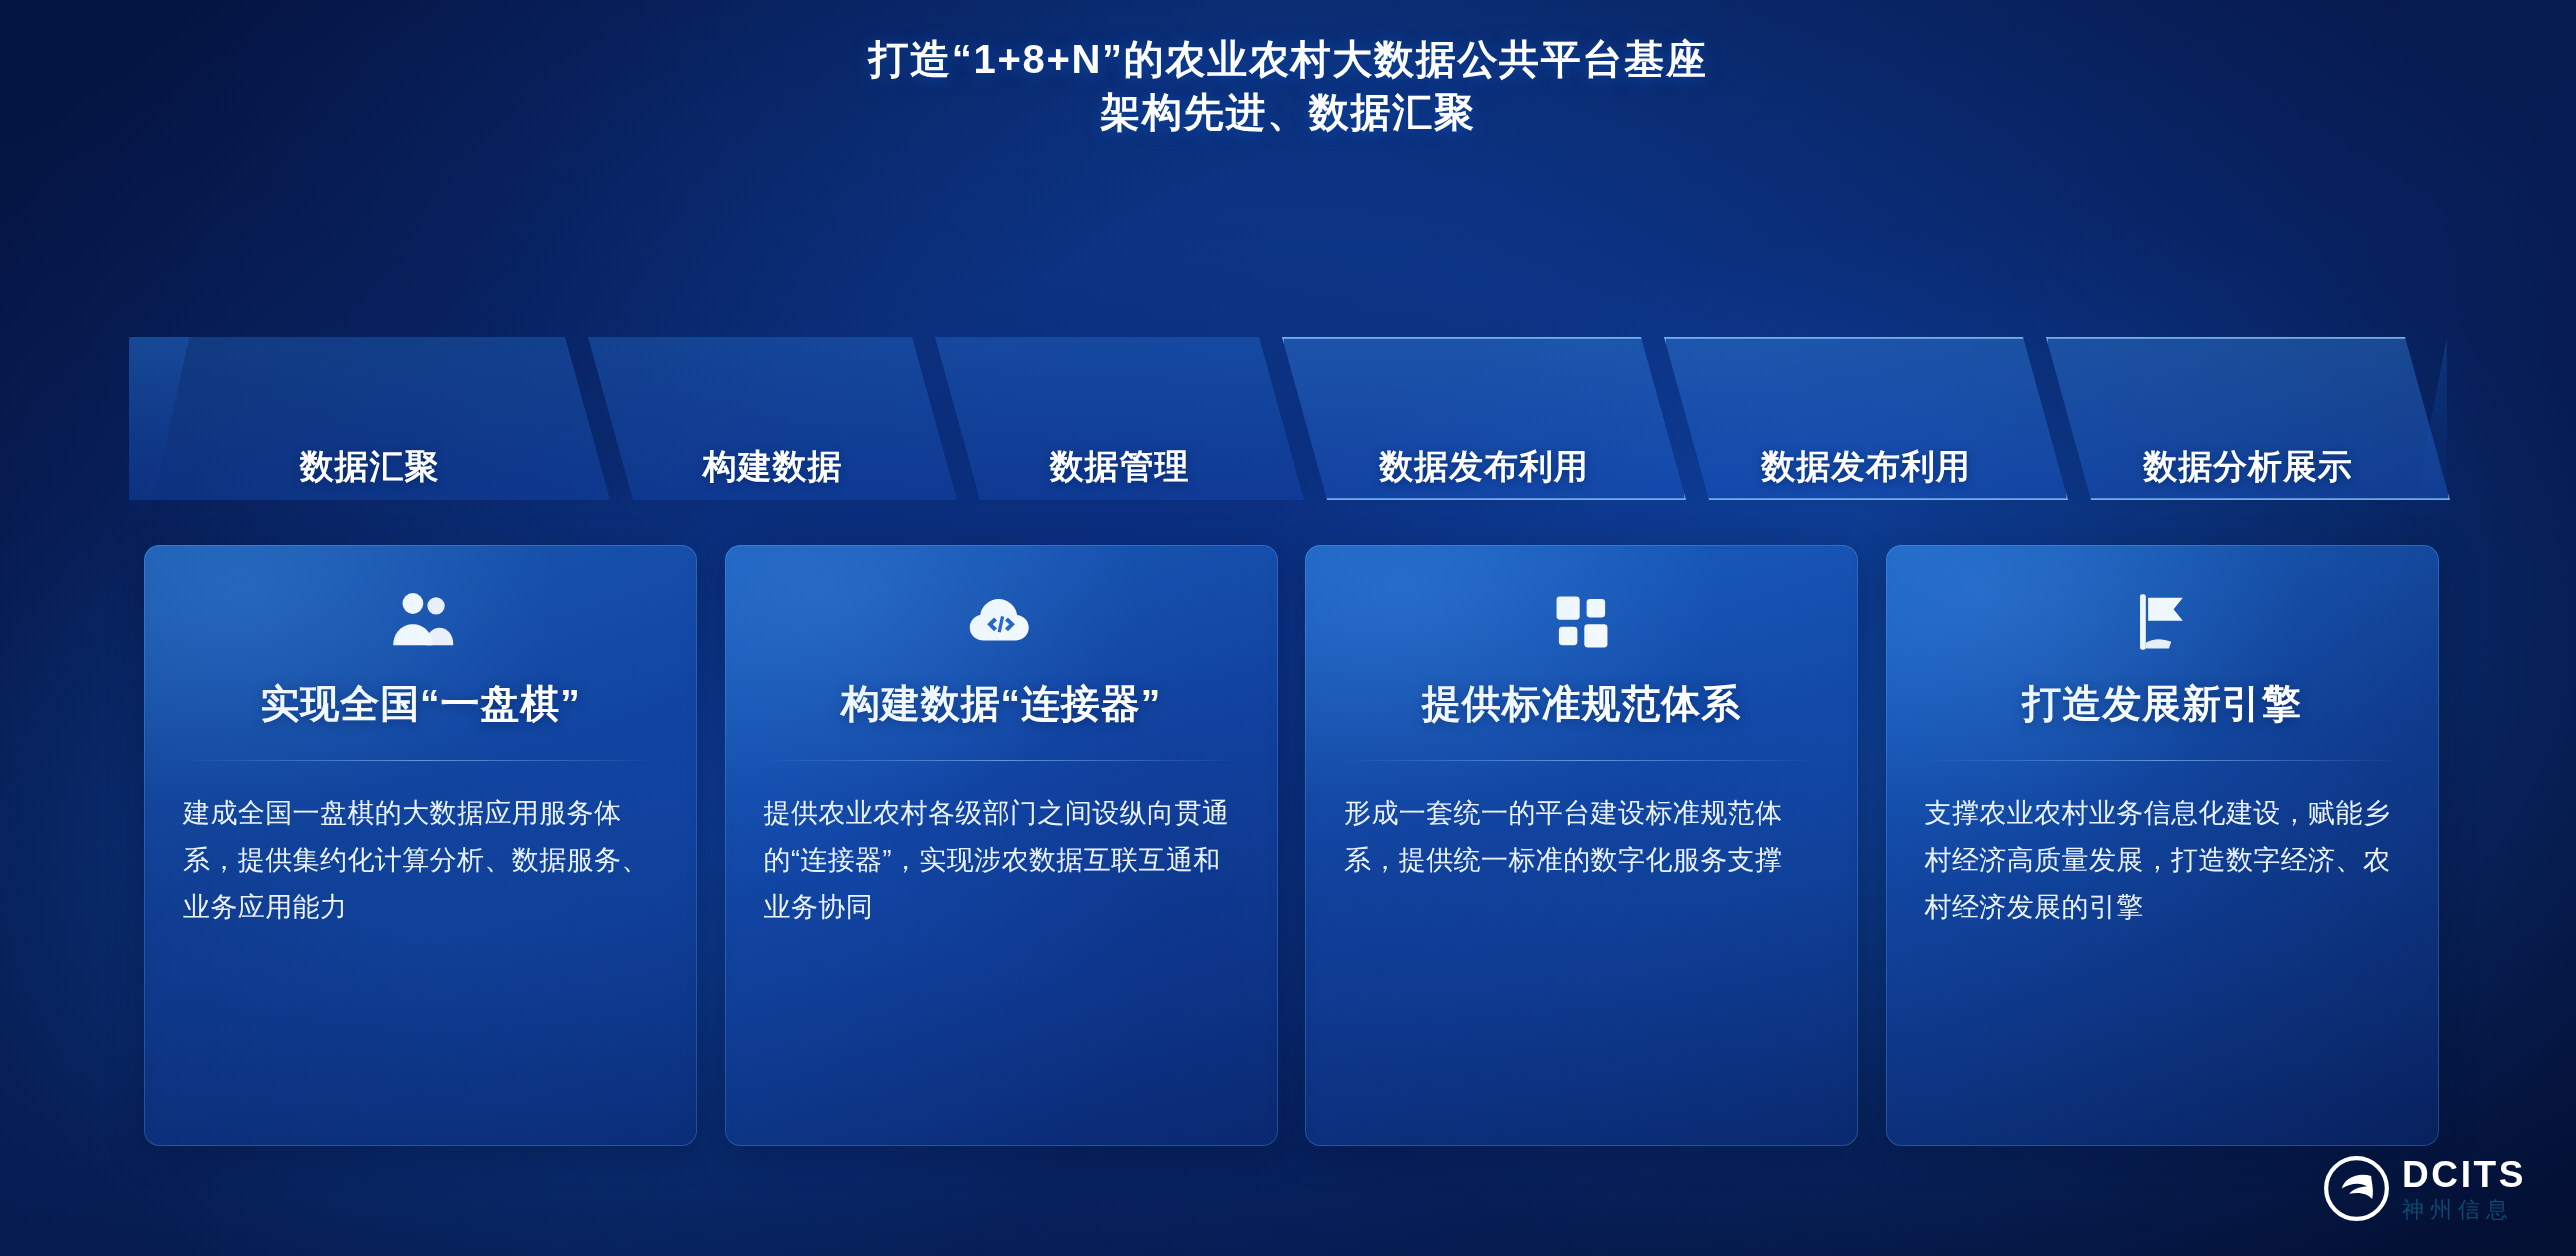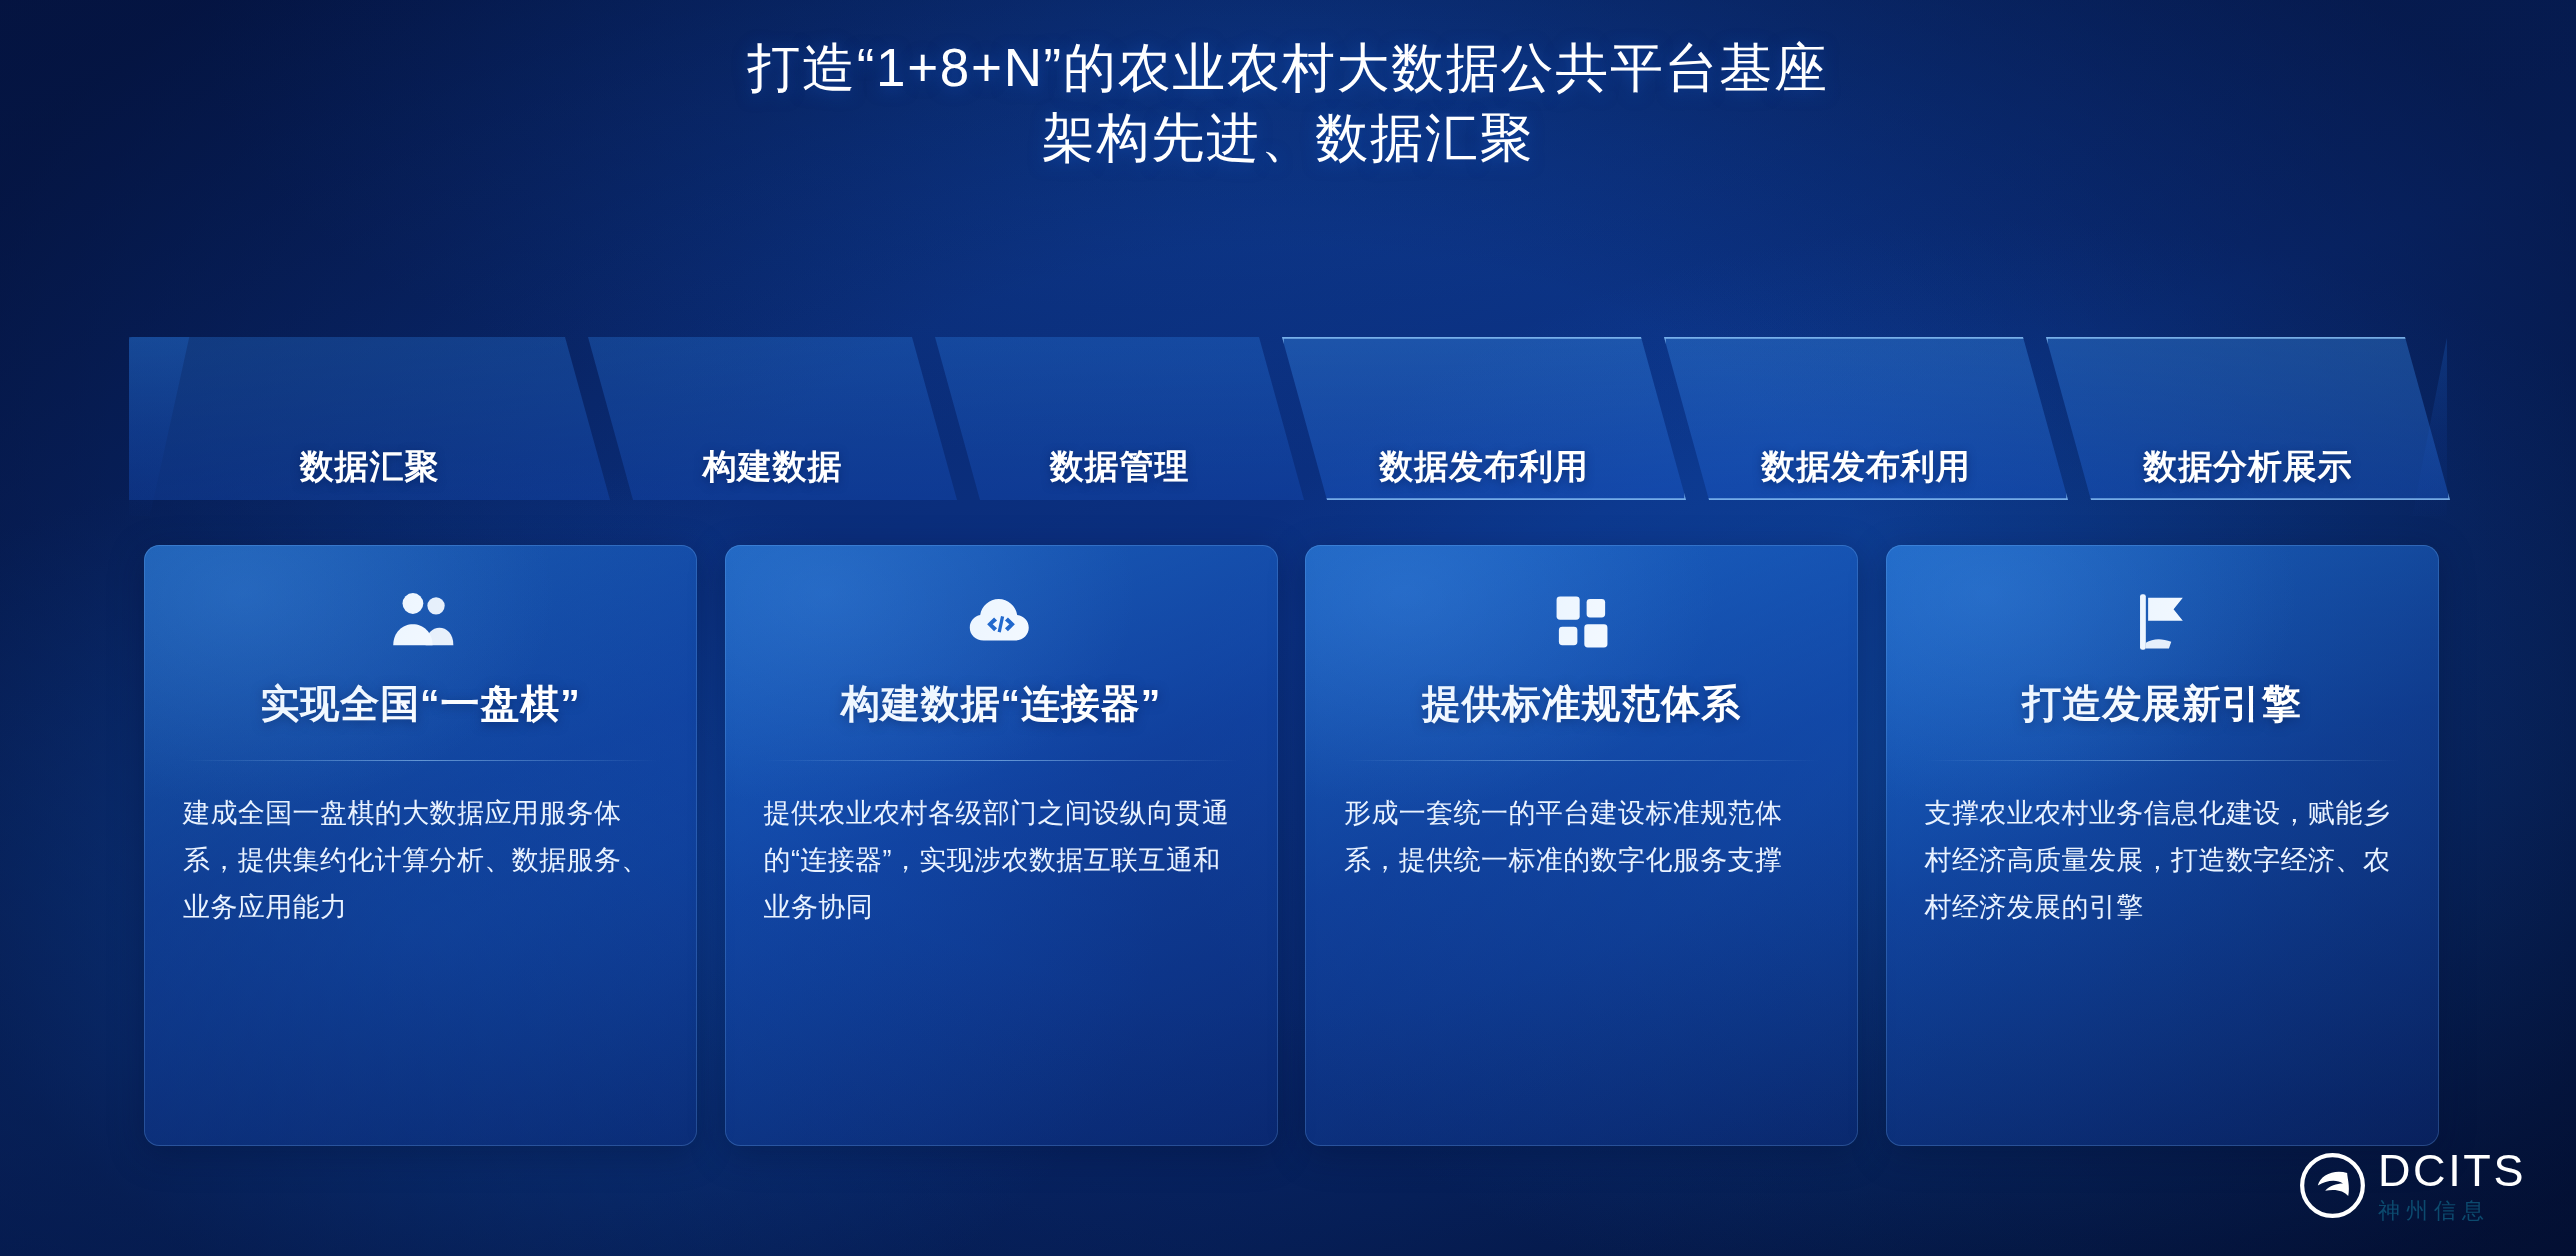--- a/index.html
+++ b/index.html
@@ -25,22 +25,22 @@
     pointer-events: none;
   }
 
   
   .title-block {
     position: absolute;
     top: 33px; left: 0; right: 0;
     text-align: center;
   }
   .title-line {
-    font-size: 53px;
-    font-weight: normal;
+    font-size: 40px;
+    font-weight: bold;
     letter-spacing: 1.7px;
     line-height: 1.32;
     color: #ffffff;
     text-shadow: 0 1.7px 15.5px rgba(20,90,200,0.55);
   }
 
   
   .ribbon-wrap {
     position: absolute;
     top: 258px;
@@ -155,21 +155,21 @@
   .logo {
     position: absolute;
     right: 50px;
     bottom: 34px;
     display: flex;
     align-items: center;
     gap: 12px;
   }
   .logo-mark { width: 67px; height: 67px; }
   .logo-text { display: flex; flex-direction: column; line-height: 1; }
-  .logo-name { font-size: 45px; font-weight: normal; letter-spacing: 2.6px; color: #ffffff; }
+  .logo-name { font-size: 37px; font-weight: bold; letter-spacing: 2.6px; color: #ffffff; }
   .logo-sub { font-size: 22px; letter-spacing: 6px; color: #0c4a6e; margin-top: 6.9px; }
 </style>
 </head>
 <body>
 
 <div class="vignette"></div>
 
 <div class="title-block">
   <div class="title-line">打造“1+8+N”的农业农村大数据公共平台基座</div>
   <div class="title-line">架构先进、数据汇聚</div>

